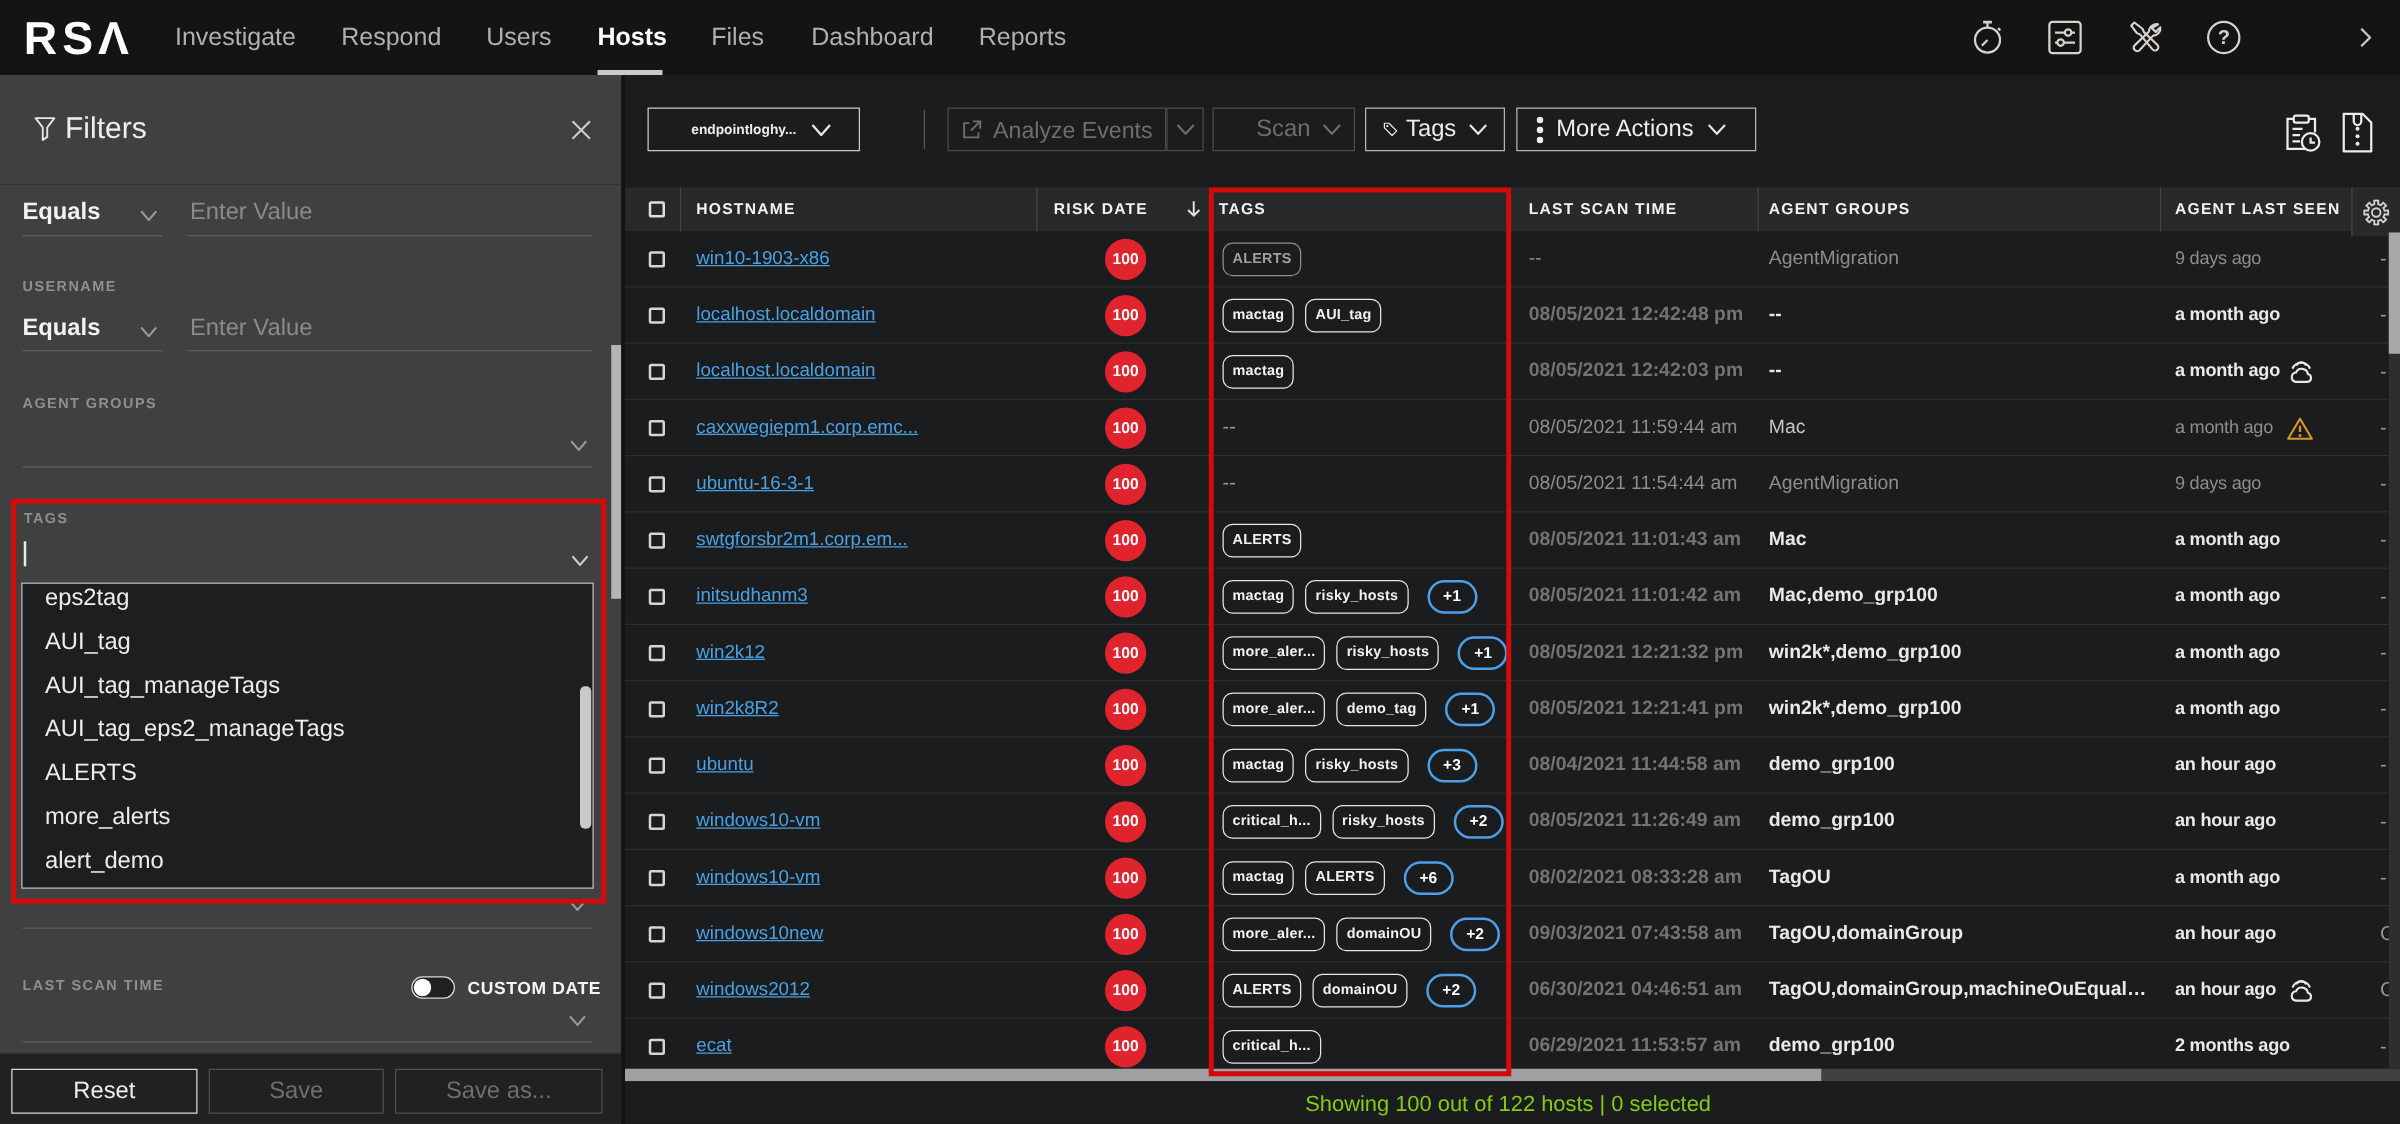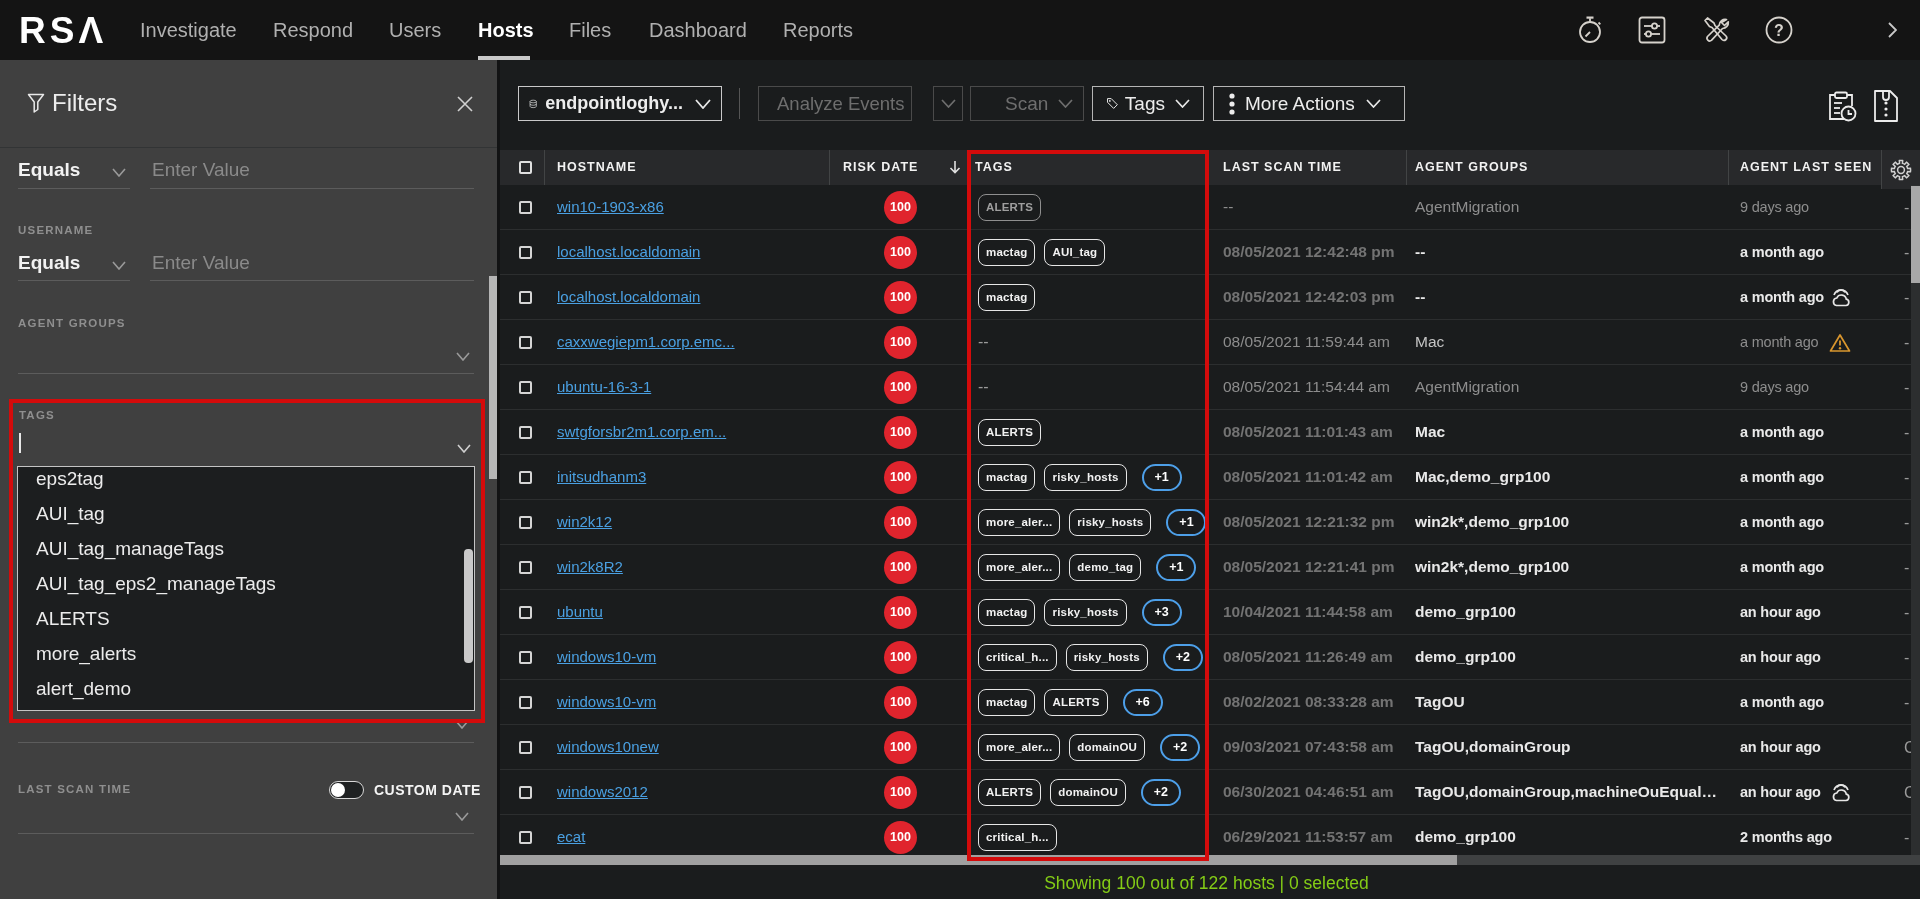--- a/index.html
+++ b/index.html
@@ -166,40 +166,45 @@
 <div class="flabel" style="left:18px;top:723px">LAST SCAN TIME</div>
 <div class="abs" style="left:329px;top:721px;width:35px;height:18px;border:1.5px solid #d8d8d8;border-radius:9px;background:#1f2122"></div>
 <div class="abs" style="left:331px;top:723px;width:14px;height:14px;border-radius:50%;background:#fff"></div>
 <div class="abs" style="left:374px;top:722px;font-size:14px;font-weight:bold;color:#f5f5f5;letter-spacing:.5px">CUSTOM DATE</div>
 <div class="chev" style="left:455px;top:752px">
         <svg width="14" height="9" viewBox="0 0 14 9" style="">
           <polyline points="1,1 7.0,8 13,1" fill="none" stroke="#9a9a9a" stroke-width="1.6"></polyline>
         </svg>
       </div>
 <div class="fline" style="left:18px;top:773px;width:456px"></div>
+<div id="fbuttons">
+<div class="fbtn" style="left:9px;width:149px">Reset</div>
+<div class="fbtn dis" style="left:167px;width:140px">Save</div>
+<div class="fbtn dis" style="left:316px;width:166px">Save as...</div>
+</div>
 <div class="abs" style="left:489px;top:216px;width:8px;height:203px;background:#b5b5b5"></div>
 <div class="redbox" style="left:9px;top:339px;width:476px;height:324px"></div>
 </div>
 <div class="abs" style="left:497px;top:60px;width:3px;height:839px;background:#121314"></div>
 <div id="tarea">
-<div class="tbtn" style="left:18px;width:204px;padding:0 10px;font-weight:bold;font-size:18px;border-color:#c9c9c9">
+<div class="tbtn" style="left:18px;width:170px;padding:0 26px;font-weight:bold;font-size:11px;border-color:#c9c9c9">
         <svg width="20" height="22" viewBox="0 0 20 22" style="">
 <ellipse cx="10" cy="5" rx="7.5" ry="3.2" fill="none" stroke="#ececec" stroke-width="1.6"></ellipse>
 <path d="M2.5 5 V16.5 A7.5 3.2 0 0 0 17.5 16.5 V5" fill="none" stroke="#ececec" stroke-width="1.6"></path>
 <path d="M2.5 10.8 A7.5 3.2 0 0 0 17.5 10.8" fill="none" stroke="#ececec" stroke-width="1.6"></path>
 </svg>
         <span style="margin-left:8px">endpointloghy...</span>
         <span style="margin-left:12px">
           <svg width="16" height="10" viewBox="0 0 16 10" style="">
             <polyline points="1,1 8.0,9 15,1" fill="none" stroke="#e8e8e8" stroke-width="1.8"></polyline>
           </svg>
         </span>
       </div>
 <div class="abs" style="left:239px;top:28px;width:1px;height:31px;background:#555"></div>
-<div class="tbtn dis" style="left:258px;width:154px;padding:16px 10px;font-size:18.5px">
+<div class="tbtn dis" style="left:258px;width:175px;padding:16px 10px;font-size:18.5px">
         <svg width="19" height="19" viewBox="0 0 19 19" style="">
 <path d="M7 4 H2.5 V16.5 H15 V12" fill="none" stroke="#6e6e6e" stroke-width="1.6"></path>
 <path d="M10 2.5 H16.5 V9 M16.5 2.5 L8.5 10.5" fill="none" stroke="#6e6e6e" stroke-width="1.6"></path>
 </svg>
         <span style="margin-left:8px">Analyze Events</span>
       </div>
 <div class="tbtn dis" style="left:433px;width:30px;justify-content:center;border-left:1px solid #4a4a4a">
         <svg width="15" height="9" viewBox="0 0 15 9" style="">
           <polyline points="1,1 7.5,8 14,1" fill="none" stroke="#6e6e6e" stroke-width="1.7"></polyline>
         </svg>
@@ -416,21 +421,21 @@
 </div>
 <div class="row" style="top:530px">
 <div class="cb"></div>
 <div class="hn">ubuntu</div>
 <div class="risk">100</div>
 <div class="tags">
 <div class="chip">mactag</div>
 <div class="chip">risky_hosts</div>
 <div class="plus">+3</div>
 </div>
-<div class="dt">10/04/2021 11:44:58 am</div>
+<div class="dt">08/04/2021 11:44:58 am</div>
 <div class="ag">demo_grp100</div>
 <div class="ls">an hour ago</div>
 <div class="farright">-</div>
 </div>
 <div class="row" style="top:575px">
 <div class="cb"></div>
 <div class="hn">windows10-vm</div>
 <div class="risk">100</div>
 <div class="tags">
 <div class="chip">critical_h...</div>

